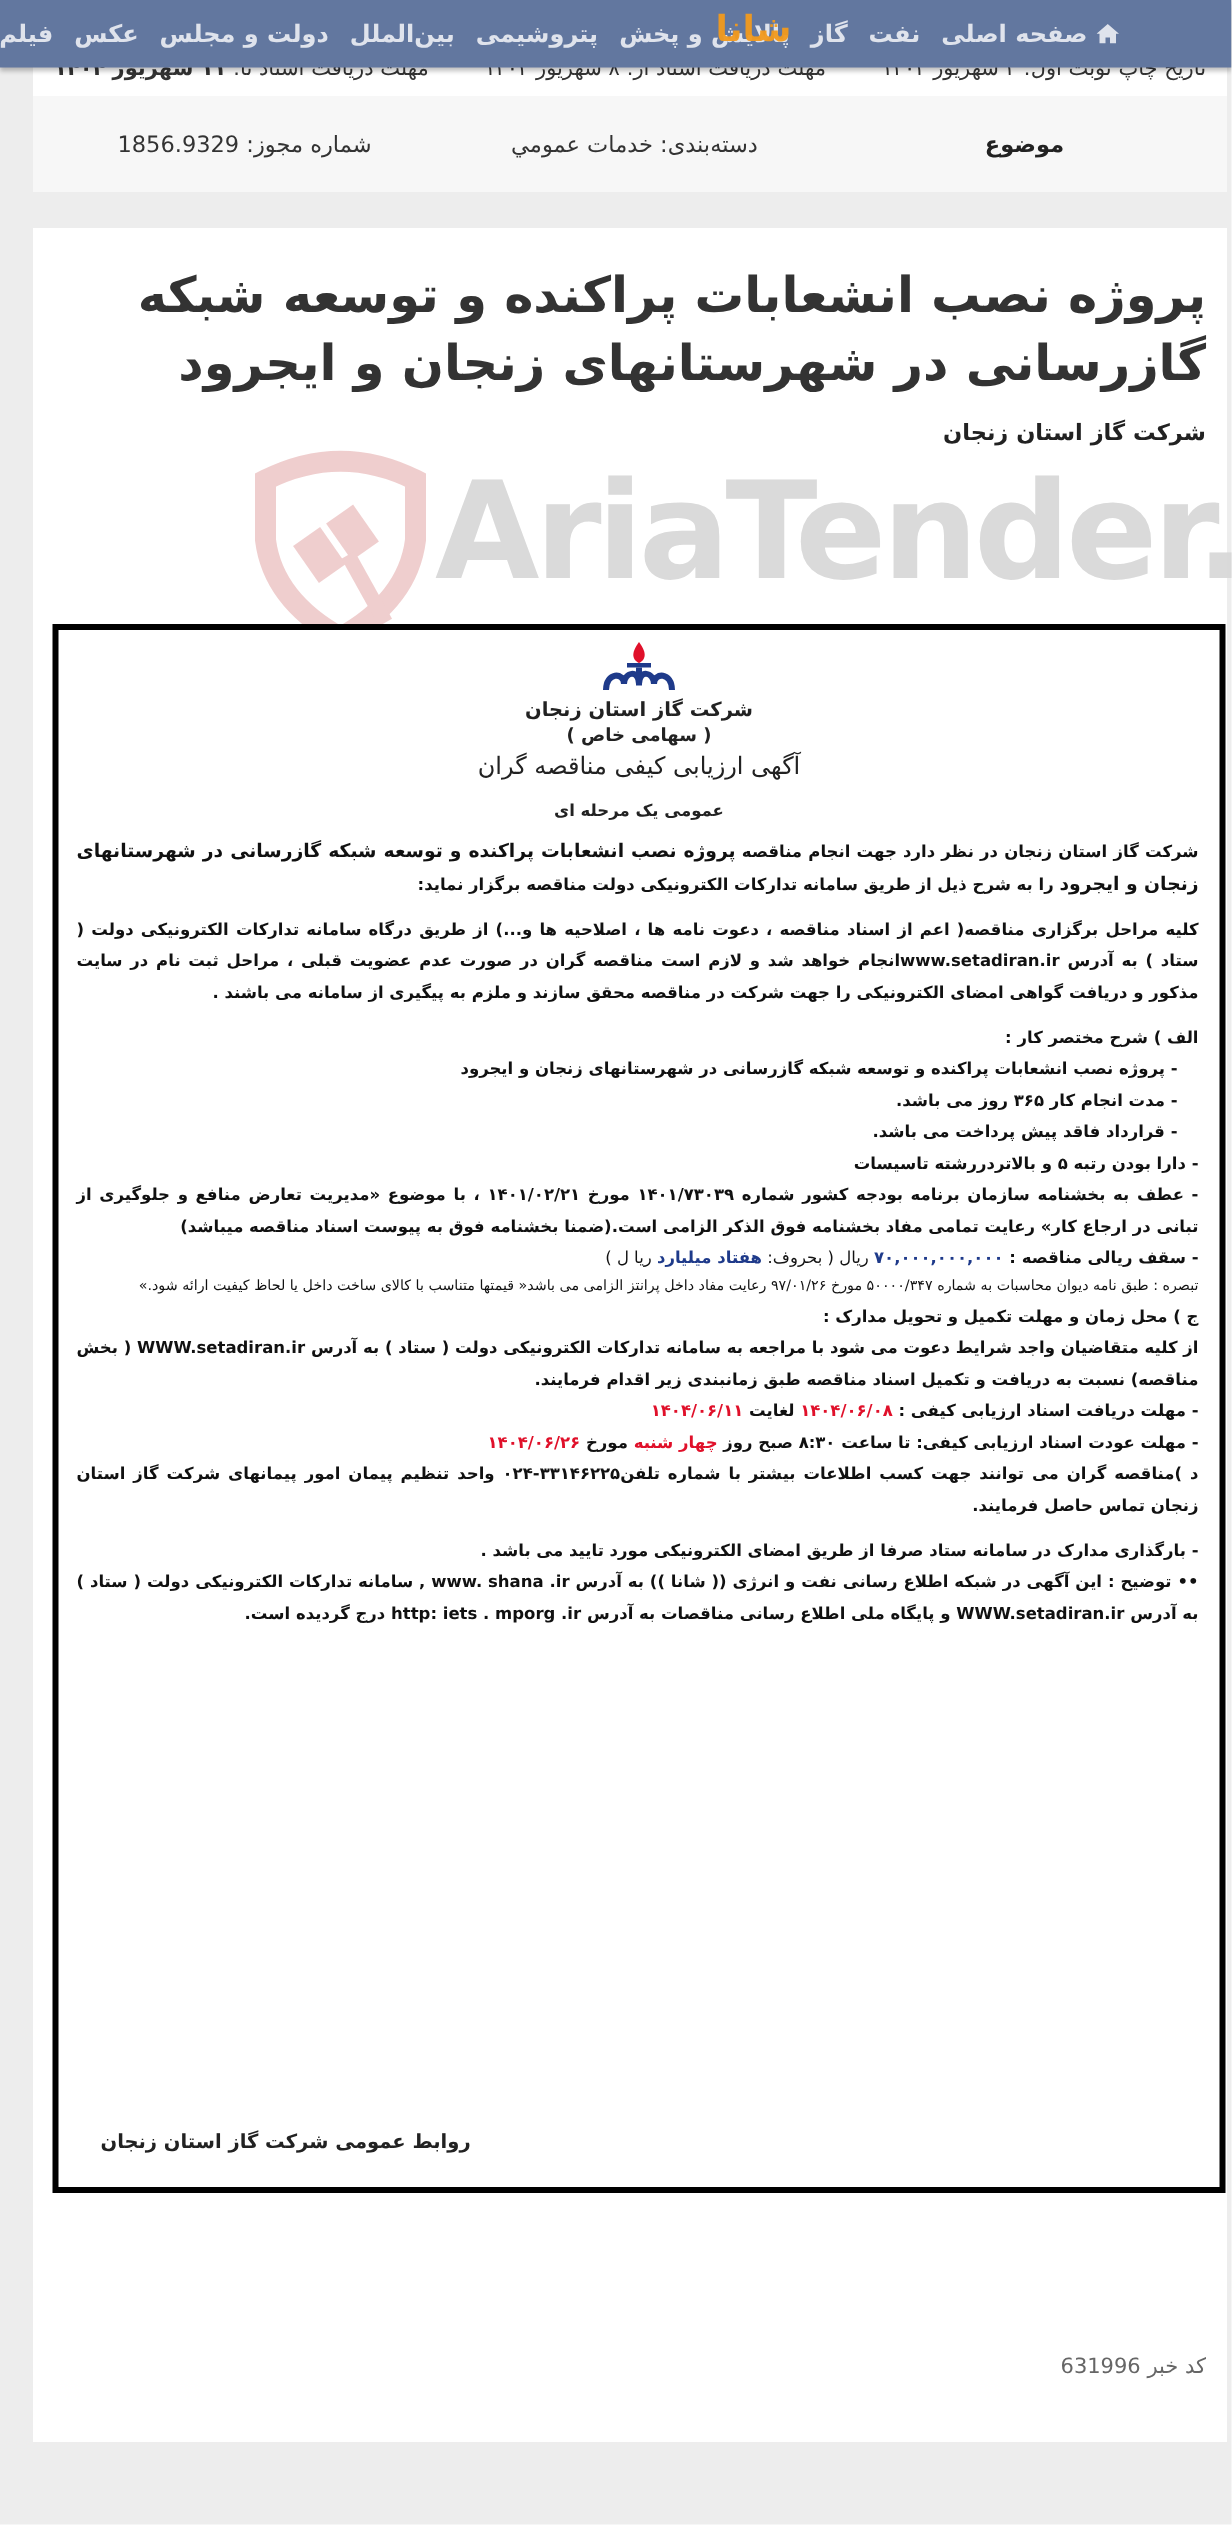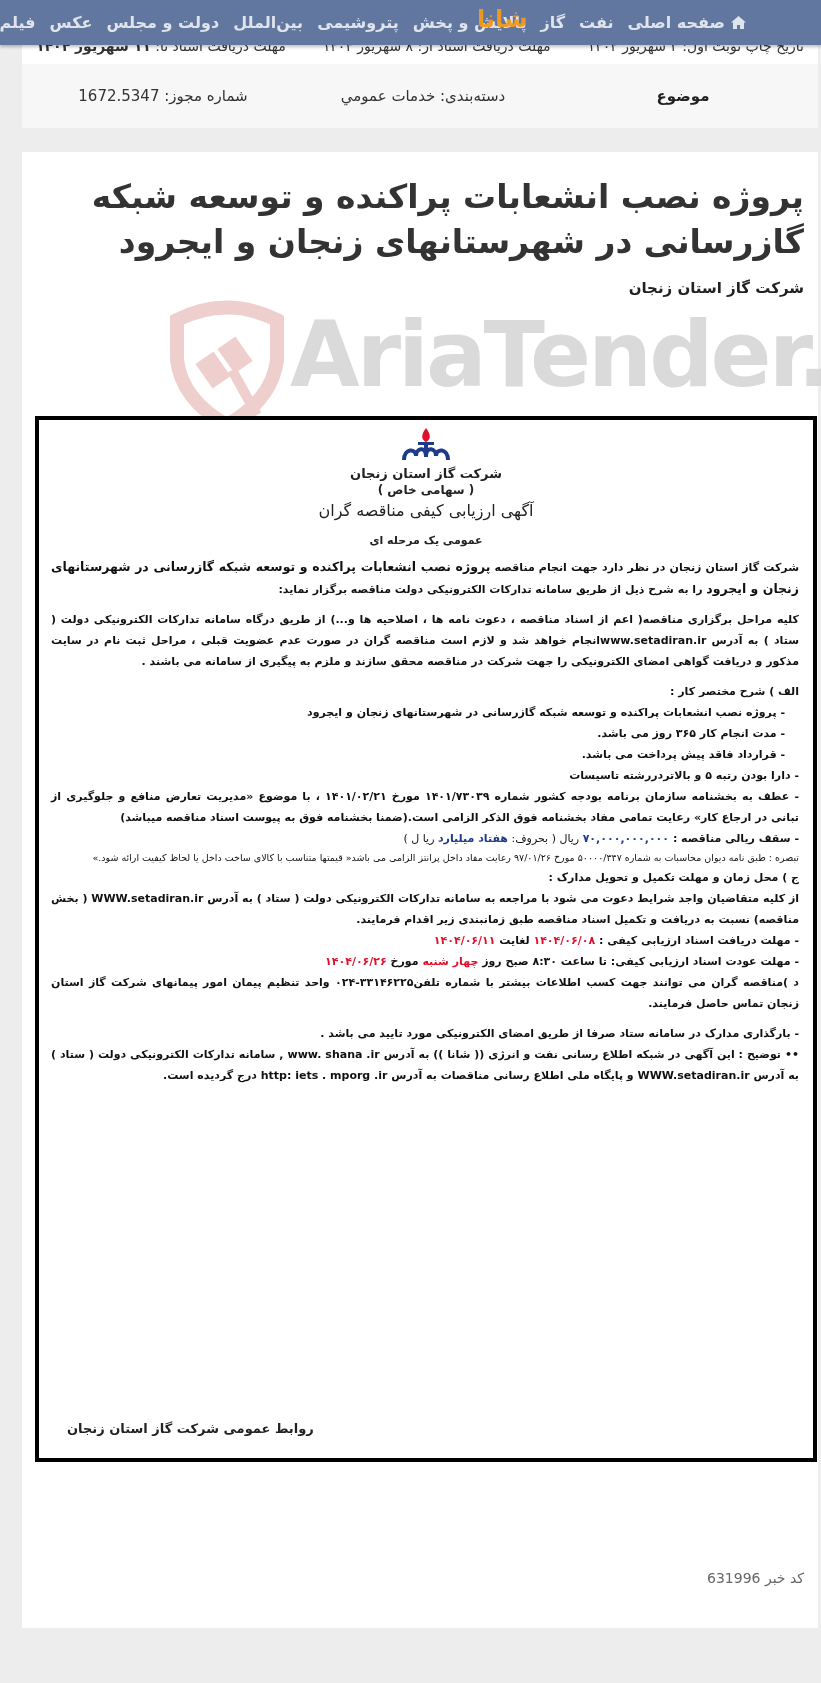--- a/index.html
+++ b/index.html
@@ -147,21 +147,21 @@
 
 <div class="info-card">
   <div class="dates-row">
     <span>تاریخ چاپ نوبت اول: ۳ شهریور ۱۴۰۴</span>
     <span>مهلت دریافت اسناد از: ۸ شهریور ۱۴۰۴</span>
     <span><span>مهلت دریافت اسناد تا: </span><b>۱۱ شهریور ۱۴۰۴</b></span>
   </div>
   <div class="meta-row">
     <span class="meta-type">موضوع</span>
     <span class="meta-category">دسته‌بندی: خدمات عمومي</span>
-    <span class="meta-license">شماره مجوز: 1672.5347</span>
+    <span class="meta-license">شماره مجوز: 1856.9329</span>
   </div>
 </div>
 
 <div class="main-card">
   <h1 class="title">پروژه نصب انشعابات پراکنده و توسعه شبکه گازرسانی در شهرستانهای زنجان و ایجرود</h1>
   <div class="agency">شرکت گاز استان زنجان</div>
 
   <div class="watermark">
     <svg width="130" height="130" viewBox="0 0 130 130" style="position:absolute;left:12px;top:0;opacity:0.55">
       <path d="M15 20 Q65 -5 115 20 L115 60 Q110 100 65 125 Q20 100 15 60 Z" fill="none" stroke="#e3a7a7" stroke-width="14"></path>

